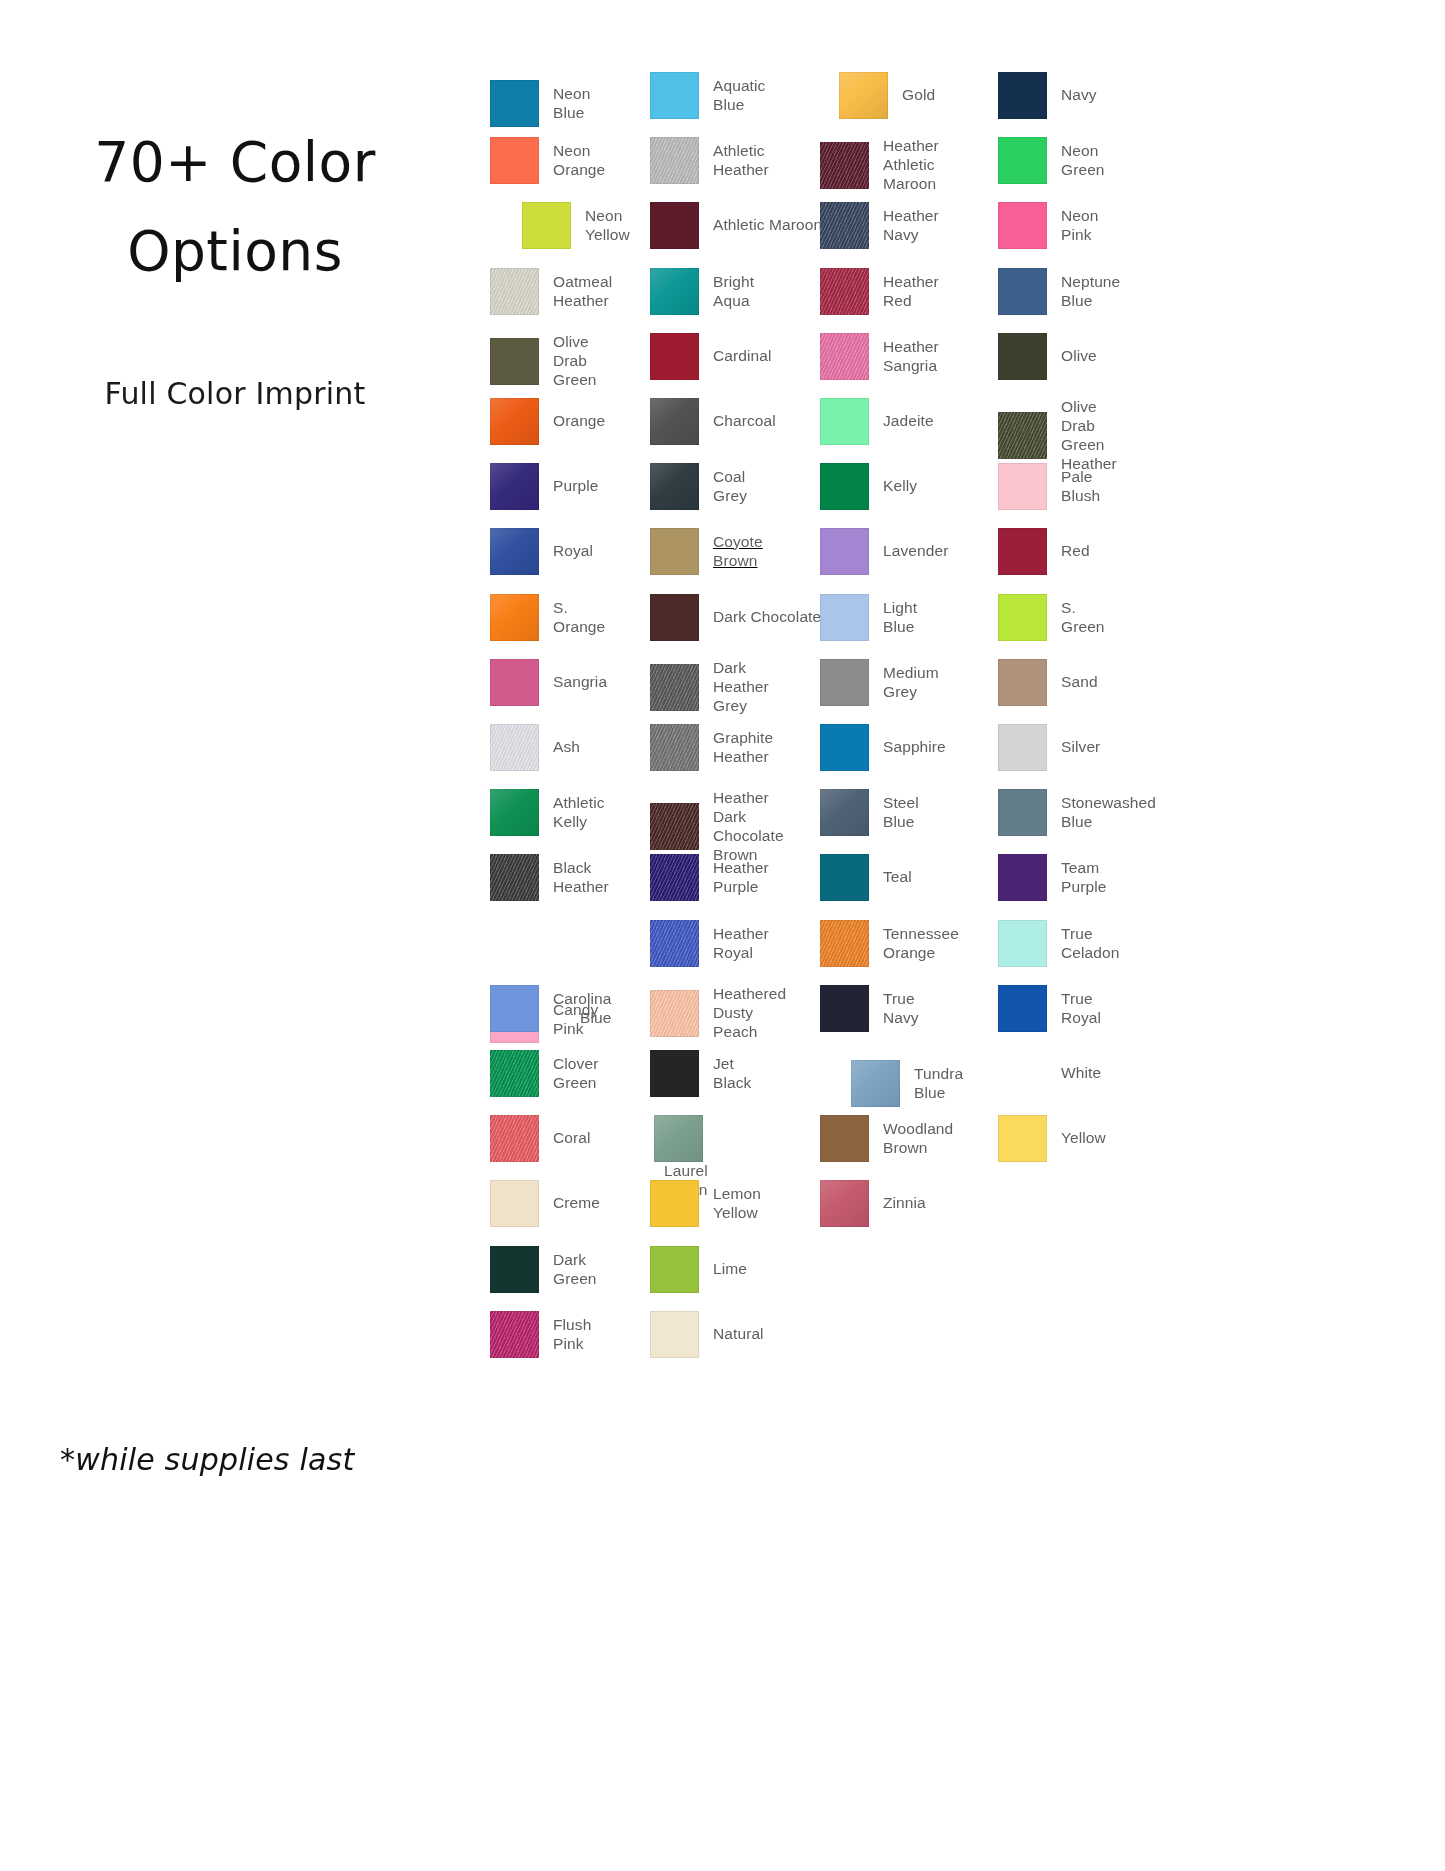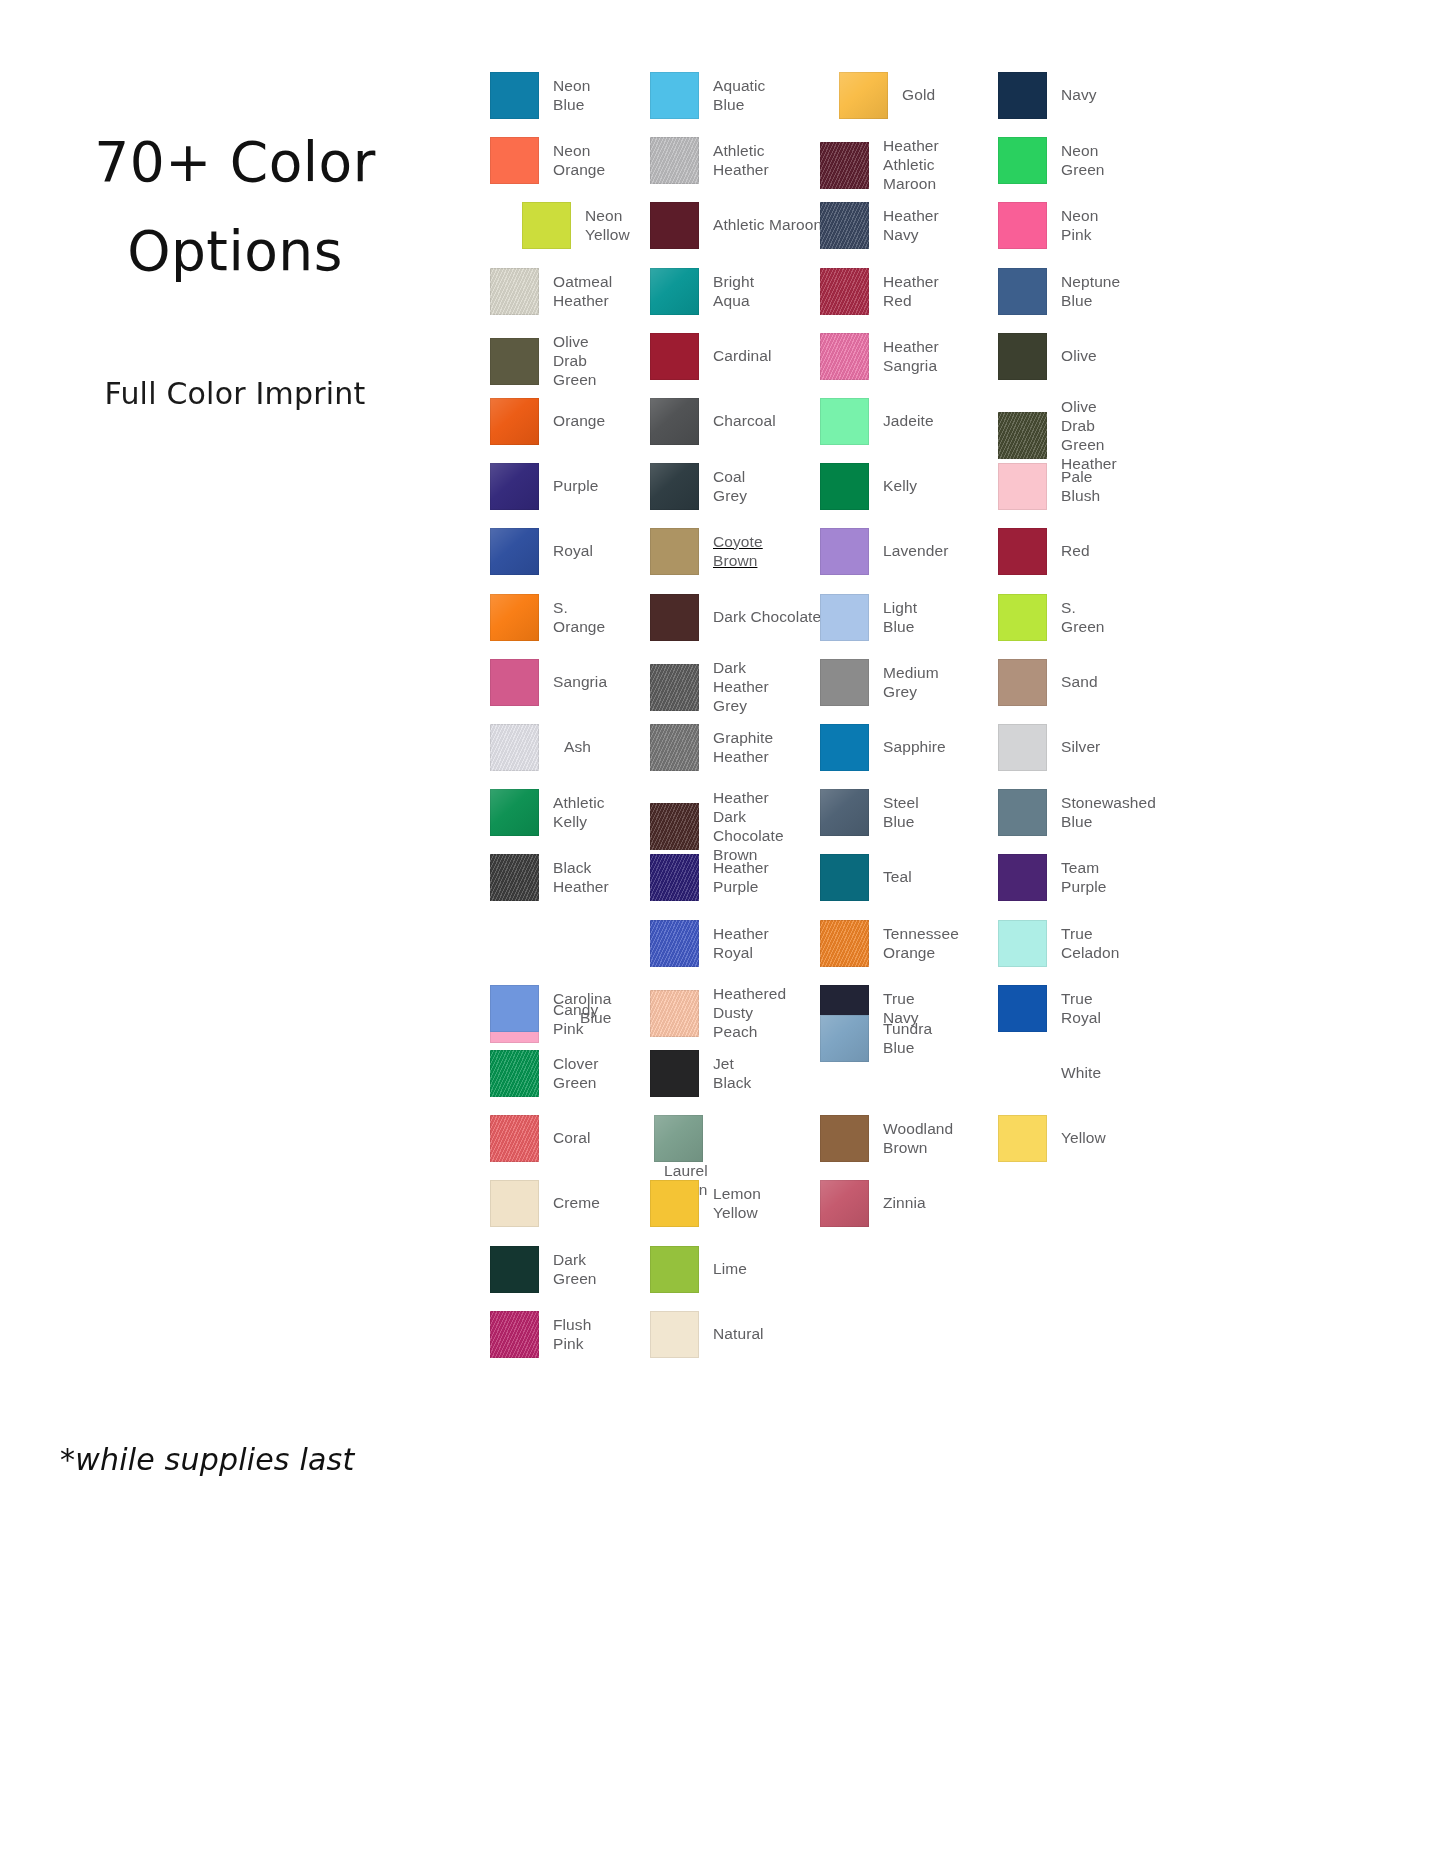--- a/index.html
+++ b/index.html
@@ -130,21 +130,21 @@
   </div>
 
   <div id="subhead">Full Color Imprint</div>
 
   <div id="footnote">*while supplies last</div>
 
 </div>
 
 <div id="swatch-grid">
     <div class="swatch-column" style="left: 20px;">
-      <div class="swatch-row" style="top: 0px;">
+      <div class="swatch-row" style="top: 8px;">
         <div class="swatch-chip outline" title="Neon Blue" style="background: rgb(15, 126, 168);"></div>
         <div class="swatch-label">Neon Blue</div>
       </div>
       <div class="swatch-row" style="top: 65px;">
         <div class="swatch-chip outline" title="Neon Orange" style="background: rgb(251, 109, 76);"></div>
         <div class="swatch-label">Neon Orange</div>
       </div>
       <div class="swatch-row" style="top: 130px; padding-left: 32px;">
         <div class="swatch-chip outline" title="Neon Yellow" style="background: rgb(204, 221, 60);"></div>
         <div class="swatch-label">Neon Yellow</div>
@@ -174,21 +174,21 @@
         <div class="swatch-label">Royal</div>
       </div>
       <div class="swatch-row" style="top: 522px;">
         <div class="swatch-chip sheen outline" title="S. Orange" style="background: rgb(249, 124, 18);"></div>
         <div class="swatch-label">S. Orange</div>
       </div>
       <div class="swatch-row" style="top: 587px;">
         <div class="swatch-chip outline" title="Sangria" style="background: rgb(210, 90, 140);"></div>
         <div class="swatch-label">Sangria</div>
       </div>
-      <div class="swatch-row" style="top: 652px; gap: 11px;">
+      <div class="swatch-row" style="top: 652px;">
         <div class="swatch-chip heathered outline" title="Ash" style="background: rgb(226, 226, 233);"></div>
         <div class="swatch-label">Ash</div>
       </div>
       <div class="swatch-row" style="top: 717px;">
         <div class="swatch-chip sheen outline" title="Athletic Kelly" style="background: rgb(11, 144, 81);"></div>
         <div class="swatch-label">Athletic Kelly</div>
       </div>
       <div class="swatch-row" style="top: 782px;">
         <div class="swatch-chip heathered outline" title="Black Heather" style="background: rgb(61, 61, 61);"></div>
         <div class="swatch-label">Black Heather</div>
@@ -378,21 +378,21 @@
       <div class="swatch-row" style="top: 848px;">
         <div class="swatch-chip heathered outline" title="Tennessee
 Orange" style="background: rgb(238, 131, 39);"></div>
         <div class="swatch-label">Tennessee
 Orange</div>
       </div>
       <div class="swatch-row" style="top: 913px;">
         <div class="swatch-chip outline" title="True Navy" style="background: rgb(34, 36, 54);"></div>
         <div class="swatch-label">True Navy</div>
       </div>
-      <div class="swatch-row" style="top: 943px;">
+      <div class="swatch-row" style="top: 988px; margin-left: 31px;">
         <div class="swatch-chip sheen outline" title="Tundra Blue" style="background: rgb(124, 163, 194);"></div>
         <div class="swatch-label">Tundra Blue</div>
       </div>
       <div class="swatch-row" style="top: 1043px;">
         <div class="swatch-chip outline" title="Woodland
 Brown" style="background: rgb(141, 100, 64);"></div>
         <div class="swatch-label">Woodland
 Brown</div>
       </div>
       <div class="swatch-row" style="top: 1108px;">

